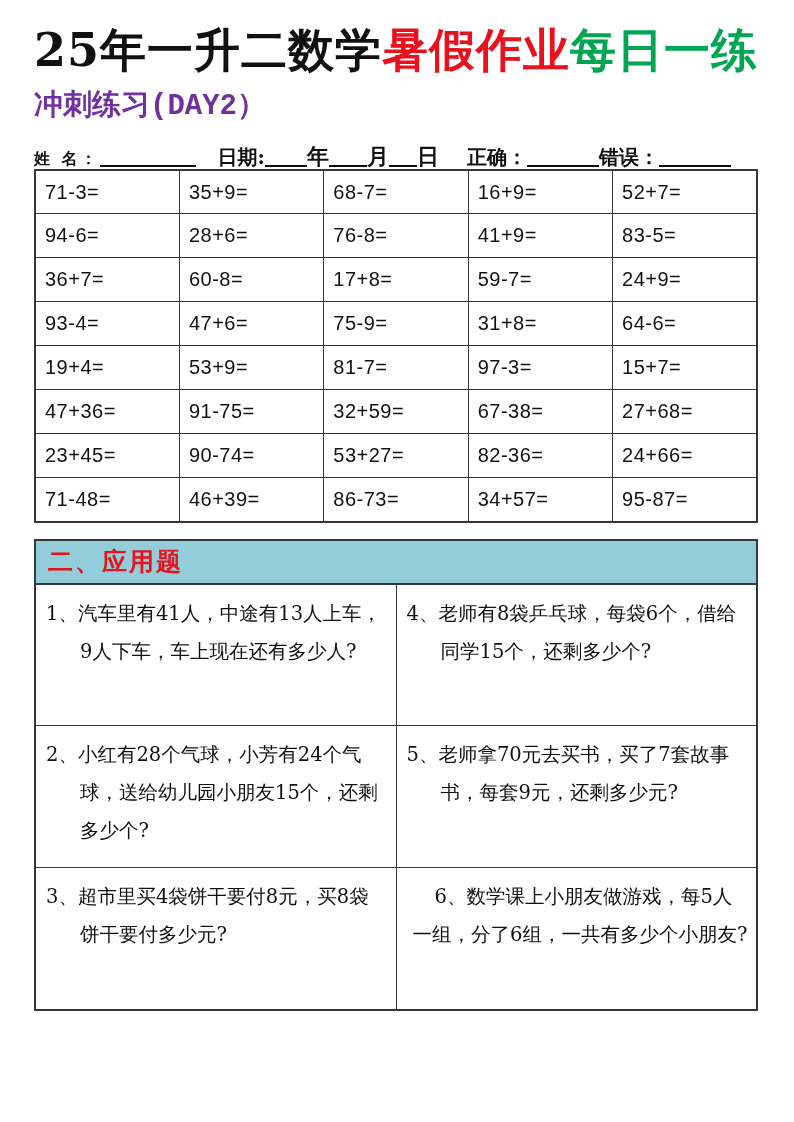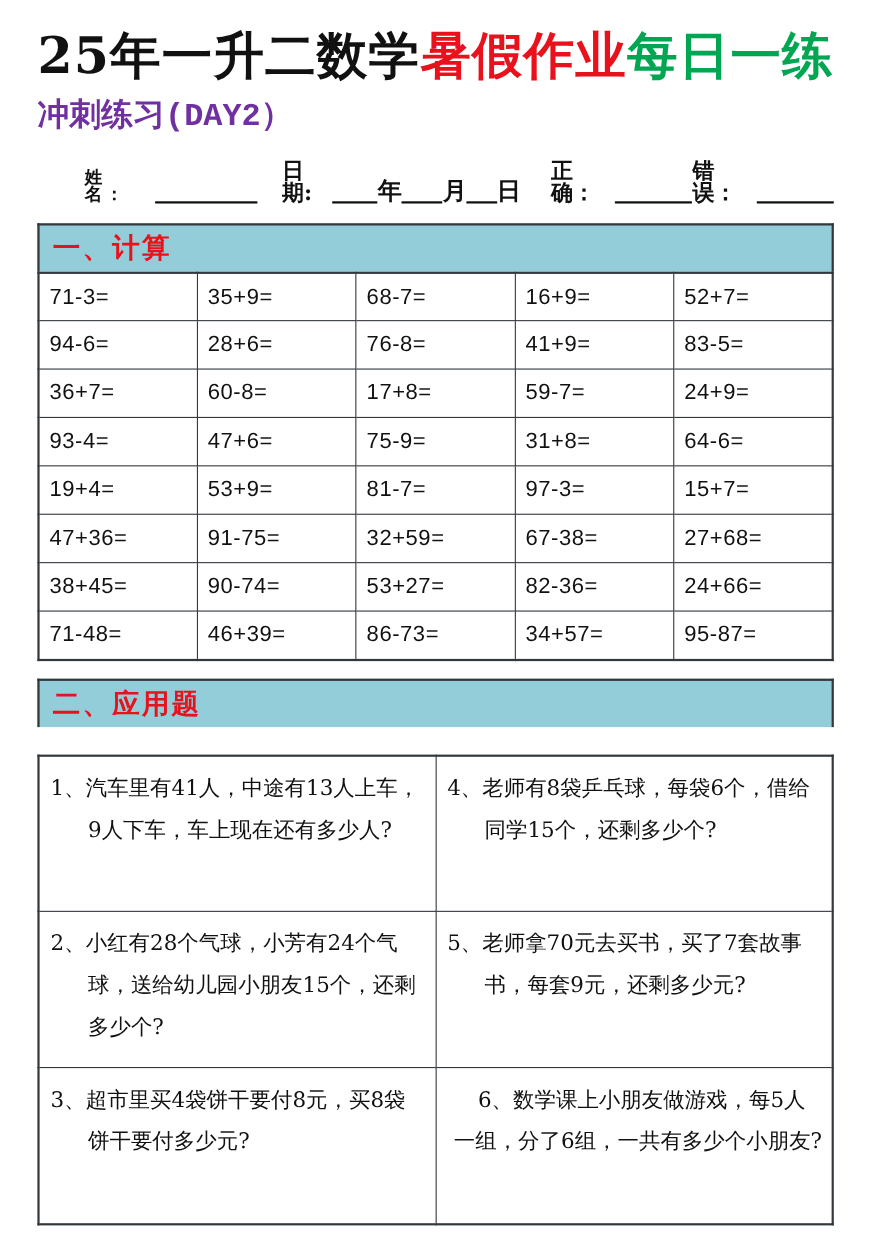--- a/index.html
+++ b/index.html
@@ -42,21 +42,21 @@
   }
   .info-line{
     margin-top:20px;
     display:flex;
     align-items:flex-end;
     font-weight:bold;
     font-size:20px;
     line-height:1;
     padding-bottom:2px;
   }
-  .lbl-name{font-size:16px;letter-spacing:3px;font-weight:600;margin-left:43px;}
+  .lbl-name{font-size:16px;letter-spacing:3px;font-weight:600;}
   .lbl-big{font-size:22px;}
   .blank{
     display:inline-block;
     border-bottom:2px solid #0d0d0d;
     height:14px;
   }
   .bk-name{width:96px;margin-right:22px;}
   .bk-date{width:42px;}
   .bk-month{width:38px;}
   .bk-day{width:28px;margin-right:0;}
@@ -87,21 +87,21 @@
   .calc-table td{
     border:1.6px solid var(--line-color);
     height:44px;
     font-size:20px;
     font-family:"Liberation Sans","DejaVu Sans",sans-serif;
     padding-left:9px;
     letter-spacing:0.5px;
     white-space:nowrap;
   }
   .calc-table{border:2px solid var(--line-color);}
-  .problems-table{border:2px solid var(--line-color);margin-top:25px;}
+  .problems-table{border:2px solid var(--line-color);}
   .problems-table td{
     border:1.6px solid var(--line-color);
     height:142px;
     vertical-align:top;
     padding:10px 8px 6px 10px;
     font-size:19.5px;
     line-height:1.95;
     font-family:"DejaVu Serif","Liberation Serif",serif;
   }
   .problem-text{
@@ -133,23 +133,20 @@
       <span class="lbl-big">月</span>
       <span class="blank bk-day"></span>
       <span class="lbl-big">日</span>
       <span class="sp-lg"></span>
       <span>正确：</span>
       <span class="blank bk-score"></span>
       <span>错误：</span>
       <span class="blank bk-score"></span>
   </div>
 
-  <div class="section-header">
-    <span class="sec-label">一、计算</span>
-  </div>
 
   <table class="calc-table">
     <tbody>
         <tr>
           <td>71-3=</td>
           <td>35+9=</td>
           <td>68-7=</td>
           <td>16+9=</td>
           <td>52+7=</td>
         </tr>
@@ -182,21 +179,21 @@
           <td>15+7=</td>
         </tr>
         <tr>
           <td>47+36=</td>
           <td>91-75=</td>
           <td>32+59=</td>
           <td>67-38=</td>
           <td>27+68=</td>
         </tr>
         <tr>
-          <td>38+45=</td>
+          <td>23+45=</td>
           <td>90-74=</td>
           <td>53+27=</td>
           <td>82-36=</td>
           <td>24+66=</td>
         </tr>
         <tr>
           <td>71-48=</td>
           <td>46+39=</td>
           <td>86-73=</td>
           <td>34+57=</td>

